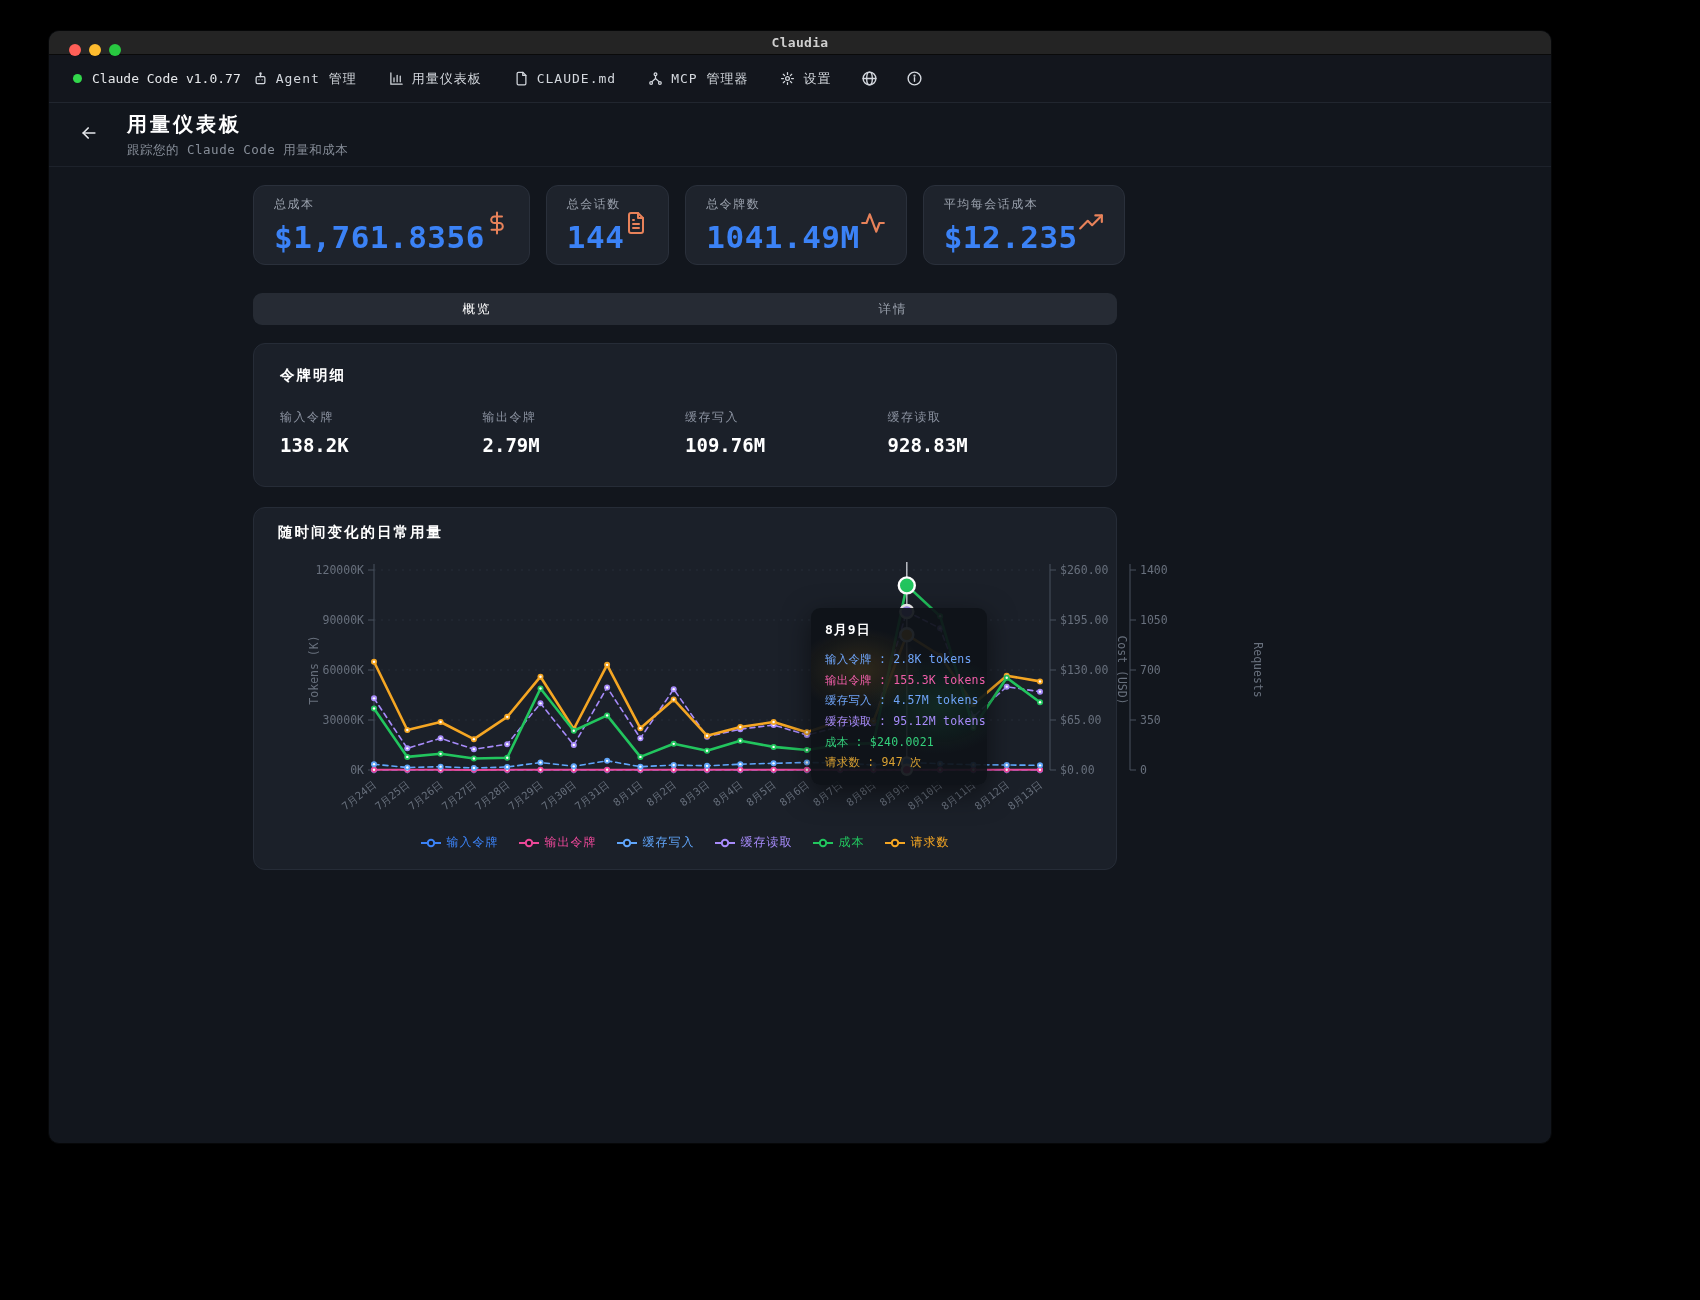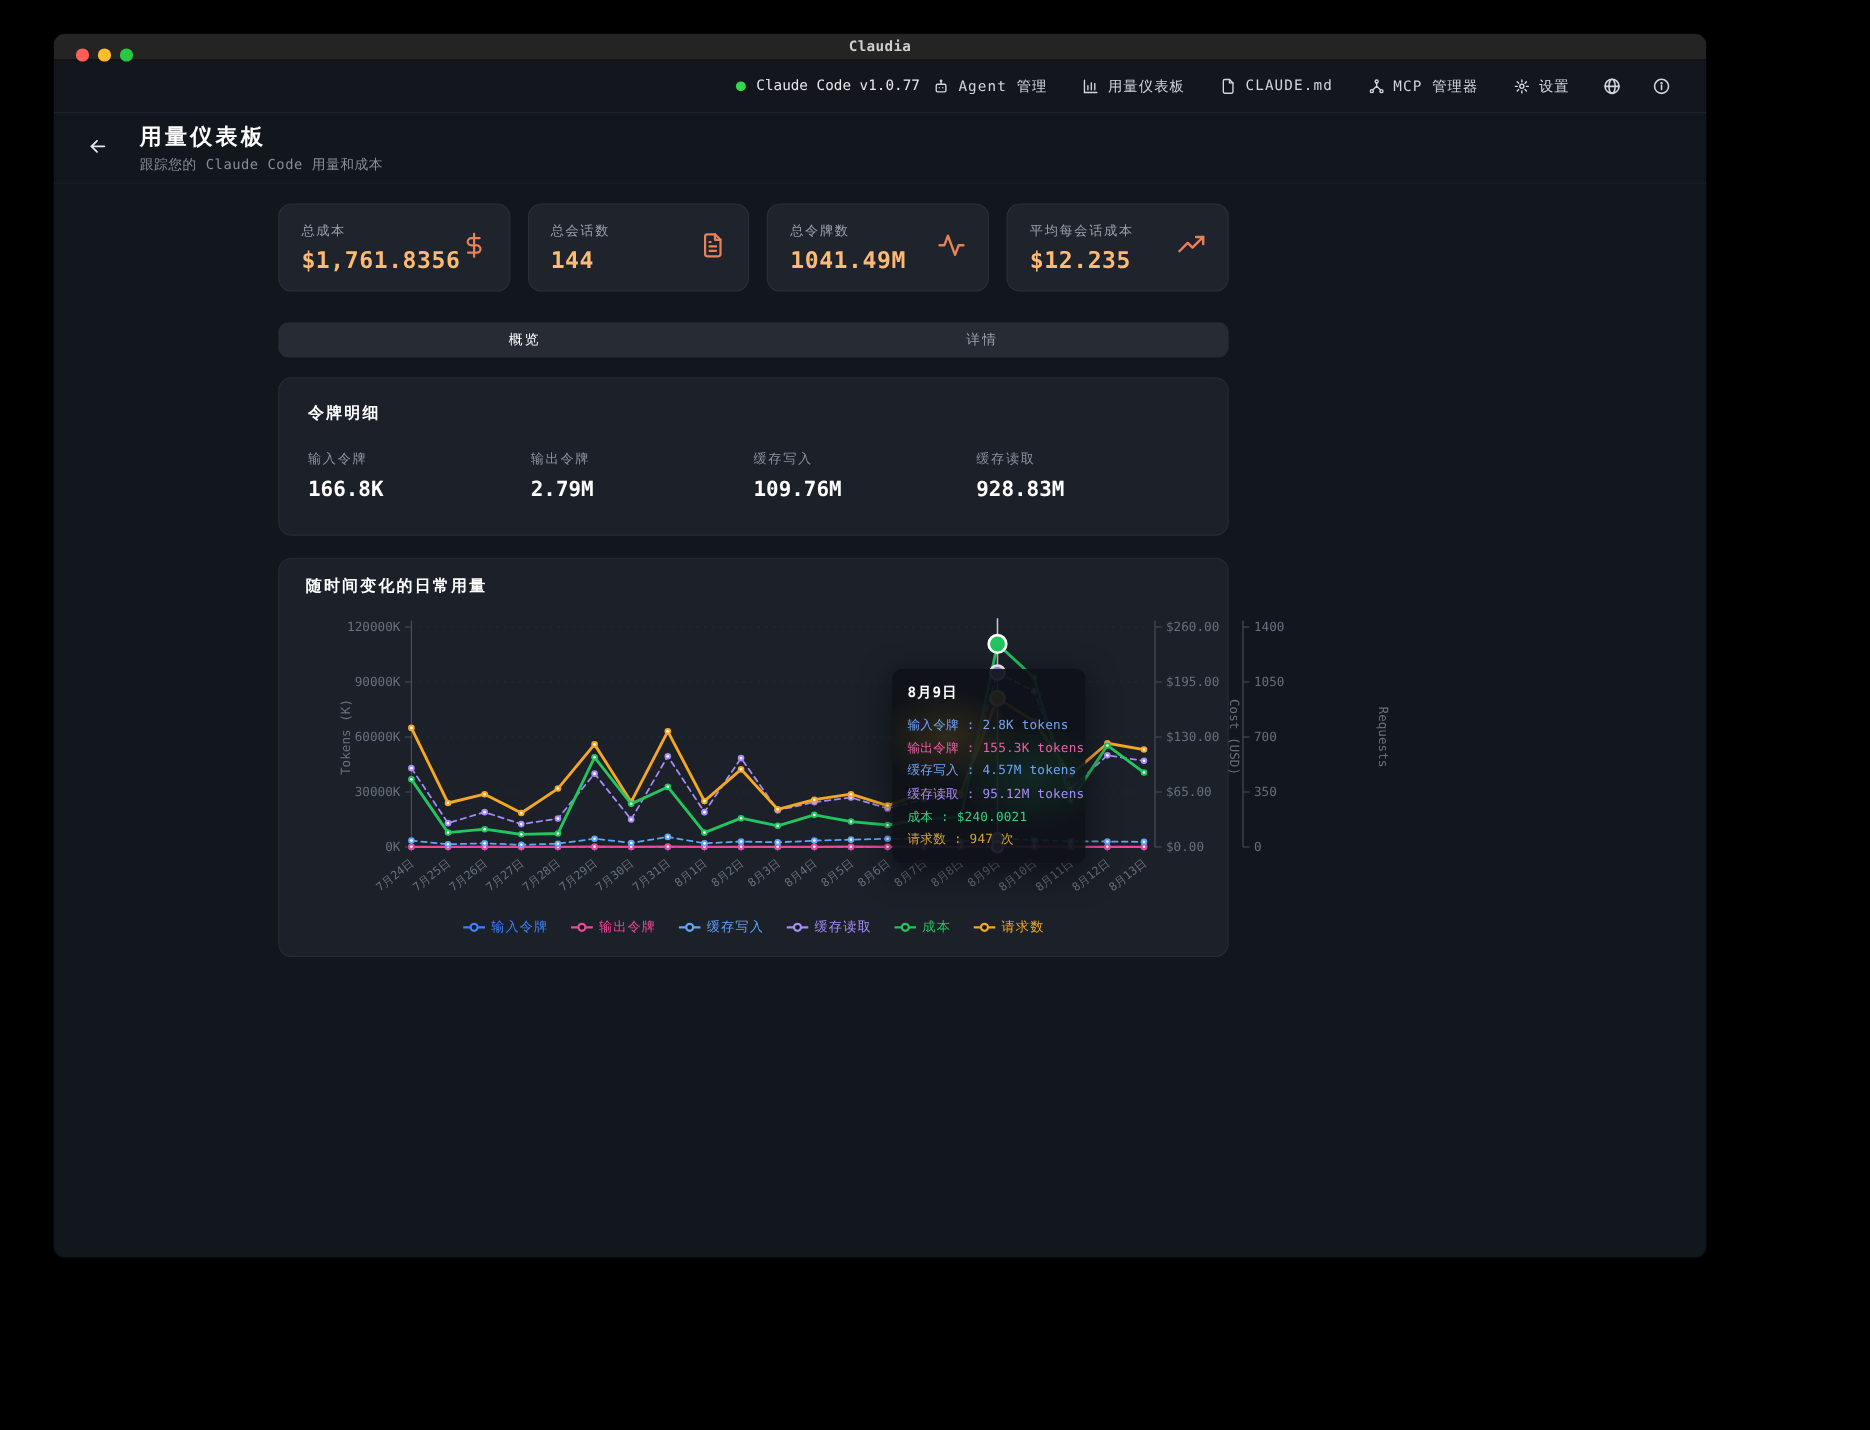--- a/index.html
+++ b/index.html
@@ -10,21 +10,21 @@
     box-shadow:0 22px 70px rgba(0,0,0,.65); border:1px solid #060708; }
 
   
   .titlebar { height:24px; background:#242424; border-bottom:1px solid #0a0a0a;
     display:flex; align-items:center; justify-content:center; position:relative; }
   .traffic { position:absolute; left:20px; top:13px; display:flex; gap:8px; }
   .traffic span { width:12px; height:12px; border-radius:50%; display:block; }
   .win-title { font-size:13px; font-weight:bold; color:#cfcfcf; letter-spacing:.3px; }
 
   
-  .appbar { height:48px; display:flex; align-items:center; justify-content:flex-end;
+  .appbar { height:48px; display:flex; align-items:center; justify-content:flex-start;
     padding:0 22px 0 24px; background:#13161d; border-bottom:1px solid #21262f; }
   .app-left { display:flex; align-items:center; gap:10px; color:#e6e8eb; font-size:13px; }
   .status-dot { width:9px; height:9px; border-radius:50%; background:#32d74b; }
   .app-nav { display:flex; align-items:center; gap:8px; }
   .nav-item { display:flex; align-items:center; gap:8px; color:#d3d7dd; font-size:13px;
     padding:7px 12px; border-radius:7px; cursor:pointer; letter-spacing:1px; }
   .nav-item svg, .icon-btn svg { display:block; }
   .icon-btn { padding:8px 10px; border-radius:7px; cursor:pointer; color:#d3d7dd; }
 
   
@@ -40,21 +40,21 @@
   .pill.active { background:#fff; color:#15181e; font-weight:bold; }
 
   
   .content { margin:18px 236px 0 204px; width:864px; }
 
   
   .stat-row { display:grid; grid-template-columns:repeat(4,1fr); gap:16px; }
   .stat-card { background:#1e232c; border:1px solid #2a303b; border-radius:12px;
     height:80px; padding:14px 20px; display:flex; justify-content:space-between; align-items:center; }
   .stat-label { font-size:12px; color:#9aa1ad; letter-spacing:1.5px; }
-  .stat-value { font-size:21px; font-weight:bold; color:#fdba74; margin-top:6px; letter-spacing:.5px; }
+  .stat-value { font-size:31px; font-weight:bold; color:#3b82f6; margin-top:6px; letter-spacing:.5px; }
   .stat-icon { color:#e8825a; flex:none; }
 
   
   .tabs { margin-top:28px; background:#262b34; border-radius:9px; padding:16px;
     display:flex; height:32px; }
   .tab { flex:1; display:flex; align-items:center; justify-content:center; font-size:12.5px;
     color:#9aa1ad; border-radius:7px; cursor:pointer; letter-spacing:2px; }
   .tab.active { background:#12161d; color:#fff; }
 
   
@@ -250,21 +250,21 @@
     <div class="tabs">
       <div class="tab active">概览</div>
       <div class="tab">详情</div>
     </div>
 
     <div class="card tk-card">
       <div class="card-title">令牌明细</div>
       <div class="tk-grid">
         <div>
           <div class="tk-label">输入令牌</div>
-          <div class="tk-value">166.8K</div>
+          <div class="tk-value">138.2K</div>
         </div>
         <div>
           <div class="tk-label">输出令牌</div>
           <div class="tk-value">2.79M</div>
         </div>
         <div>
           <div class="tk-label">缓存写入</div>
           <div class="tk-value">109.76M</div>
         </div>
         <div>

